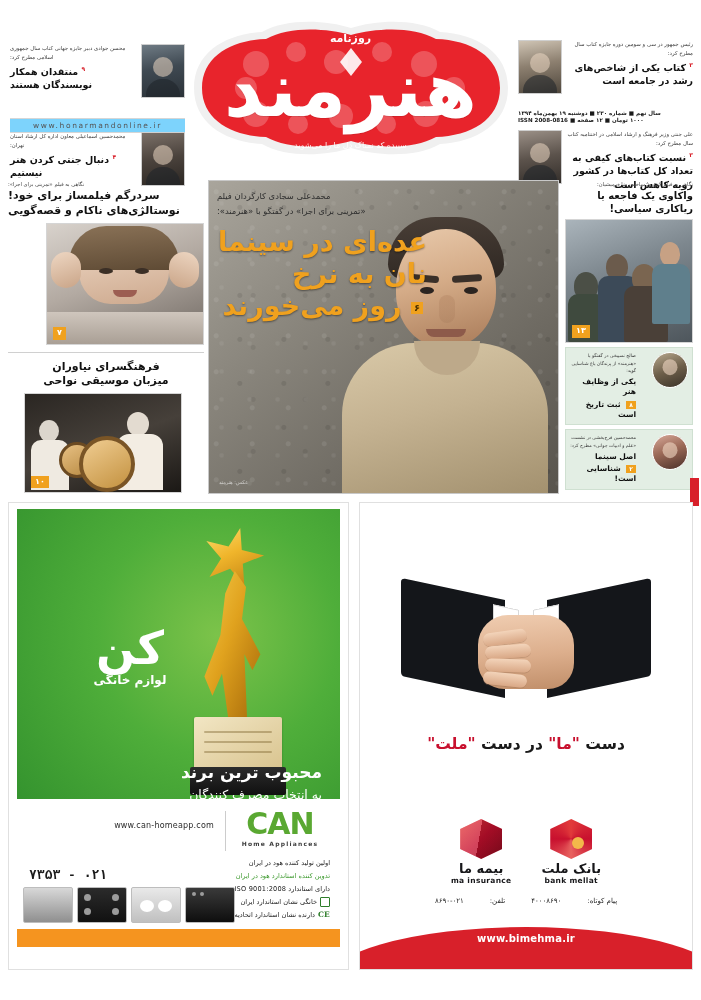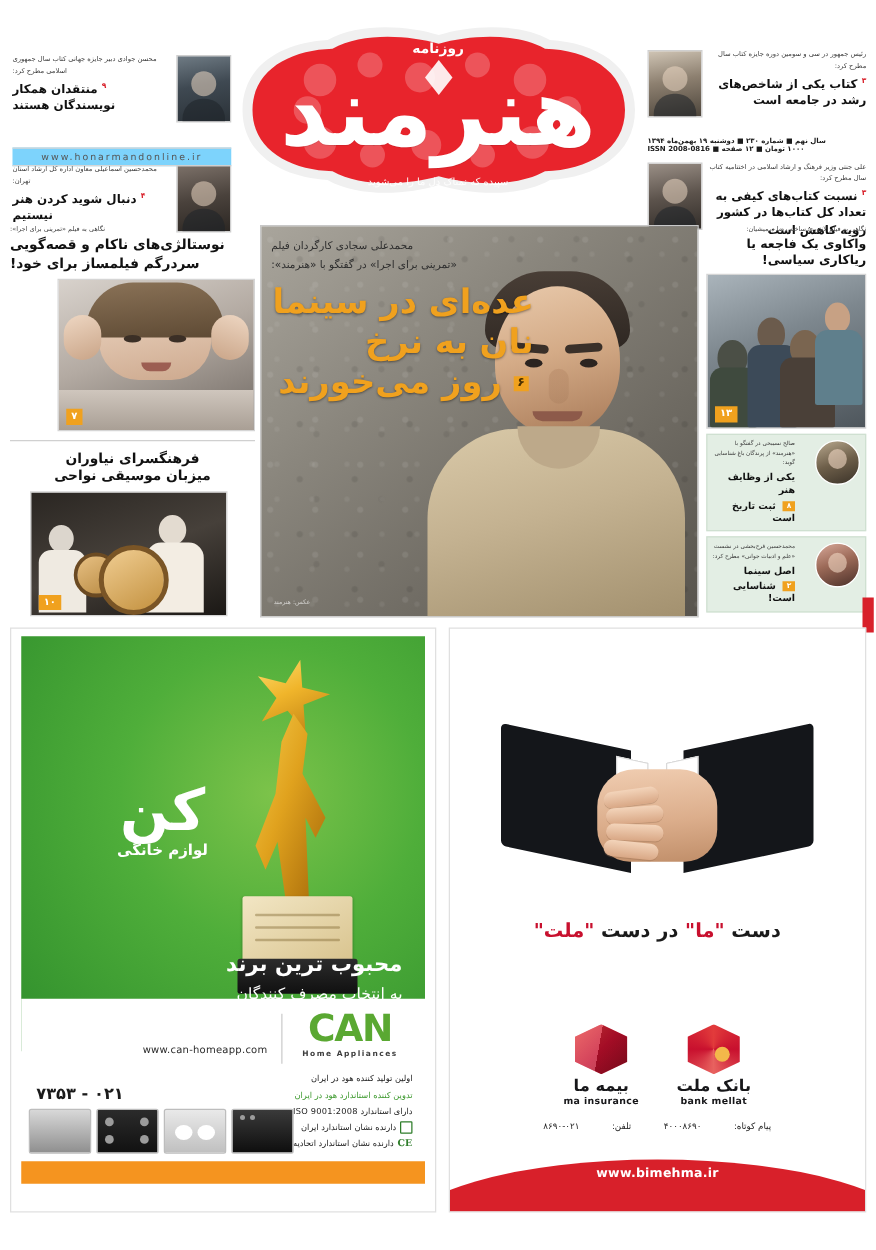--- a/index.html
+++ b/index.html
@@ -346,21 +346,21 @@
   .can-white{
     position:absolute;left:8px;right:8px;top:296px;height:130px;background:#fff;
   }
   .can-logo{
     position:absolute;right:12px;top:10px;width:96px;text-align:center;direction:ltr;
   }
   .can-logo-word{font-size:30px;font-weight:bold;color:#5aa832;letter-spacing:-1px;line-height:1;}
   .can-logo-sub{font-size:6px;font-weight:bold;color:#3d3d3d;letter-spacing:1.2px;margin-top:1px;}
   .can-divider{position:absolute;right:114px;top:12px;width:1px;height:40px;background:#cccccc;}
   .can-site{
-    position:absolute;right:126px;top:36px;font-size:8px;color:#2b2b2b;direction:ltr;letter-spacing:.2px;margin-left:20px;
+    position:absolute;right:126px;top:22px;font-size:8px;color:#2b2b2b;direction:ltr;letter-spacing:.2px;margin-left:20px;
   }
   .can-facts{
     position:absolute;right:10px;top:58px;width:214px;text-align:right;direction:rtl;
   }
   .fact{font-size:6.6px;color:#222;line-height:1.95;letter-spacing:.2px;}
   .fact.green{color:#3e9a2f;}
   .ce{
     display:inline-block;font-size:7.5px;font-weight:bold;color:#2e7d2a;
     font-family:"DejaVu Serif","Liberation Serif",serif;margin-left:3px;
   }
@@ -371,21 +371,21 @@
   .products{
     position:absolute;left:6px;bottom:6px;display:flex;gap:4px;direction:ltr;
   }
   .prod{width:48px;height:34px;border:1px solid #bdbdbd;background:#f2f2f2;position:relative;border-radius:2px;}
   .prod.hood{background:linear-gradient(180deg,#d8d8d8,#8f8f8f);}
   .prod.hob{background:linear-gradient(180deg,#2b2b2b,#111);}
   .prod.sink{background:linear-gradient(180deg,#e9e9e9,#c0c0c0);}
   .prod.oven{background:linear-gradient(180deg,#3a3a3a,#0e0e0e);}
   .prod .knob{position:absolute;width:7px;height:7px;border-radius:50%;background:#9c9c9c;}
   .can-phone{
-    position:absolute;left:12px;bottom:46px;font-size:13px;font-weight:bold;color:#1a1a1a;direction:rtl;
+    position:absolute;left:12px;bottom:46px;font-size:13px;font-weight:bold;color:#1a1a1a;direction:rtl;font-family:Liberation Mono, monospace;
   }
   .can-orange{
     position:absolute;left:8px;right:8px;top:426px;height:18px;background:#f5941f;
   }
 
   
   .red-tab{position:absolute;right:2px;top:478px;width:9px;height:28px;background:#d8202a;}
 </style>
 </head>
 <body>
@@ -409,21 +409,21 @@
 
     <div class="site-url">www.honarmandonline.ir</div>
 
     <div class="top-box left" style="top:132px;">
       <div class="tb-inner">
         <div class="tb-photo p2"></div>
         <div class="tb-text">
           <div class="tb-kicker">محمدحسین اسماعیلی معاون اداره کل ارشاد استان تهران:</div>
           <div class="tb-title">
             <span class="tb-num">۴</span>
-            <span>دنبال شوید کردن هنر نیستیم</span>
+            <span>دنبال جنتی کردن هنر نیستیم</span>
           </div>
         </div>
       </div>
     </div>
 
     <div class="logo-wrap">
       <svg class="logo-burst" viewBox="0 0 330 140" preserveAspectRatio="none">
         <g fill="#f0f0f0">
           <path d="M8 70 C8 34 40 16 76 14 C100 0 140 2 165 10 C190 2 230 0 254 14 C290 16 322 34 322 70 C322 106 290 124 254 126 C230 140 190 138 165 130 C140 138 100 140 76 126 C40 124 8 106 8 70 Z"></path>
         </g>
@@ -557,22 +557,22 @@
             </span>
           </div>
         </div>
         <div class="hero-sig">عکس: هنرمند</div>
       </div>
     </div>
 
     <div class="rail-left">
       <div>
         <div class="rail-kicker" style="text-align:left;">نگاهی به فیلم «تمرینی برای اجرا»:</div>
+        <div class="rail-title" style="text-align:left;">سردرگم فیلمساز برای خود!</div>
         <div class="rail-title" style="text-align:left;">نوستالژی‌های ناکام و قصه‌گویی</div>
-        <div class="rail-title" style="text-align:left;">سردرگم فیلمساز برای خود!</div>
         <div class="photo ph-woman" style="margin-top:4px;width:156px;">
           <div style="position:absolute;left:32px;top:10px;width:90px;height:70px;border-radius:48px 48px 40px 40px;background:linear-gradient(170deg,#efd9c6,#cda98e);"></div>
           <div style="position:absolute;left:22px;top:2px;width:110px;height:44px;border-radius:56px 56px 10px 10px;background:linear-gradient(175deg,#8a7257,#5e4a34);"></div>
           <div style="position:absolute;left:52px;top:44px;width:14px;height:6px;border-radius:50%;background:#3b2f26;"></div>
           <div style="position:absolute;left:88px;top:44px;width:14px;height:6px;border-radius:50%;background:#3b2f26;"></div>
           <div style="position:absolute;left:66px;top:66px;width:24px;height:7px;border-radius:0 0 14px 14px;background:#9c5e52;"></div>
           <div style="position:absolute;left:4px;top:28px;width:30px;height:36px;border-radius:16px;background:linear-gradient(160deg,#eed7c3,#c9a487);"></div>
           <div style="position:absolute;right:4px;top:28px;width:30px;height:36px;border-radius:16px;background:linear-gradient(200deg,#eed7c3,#c9a487);"></div>
           <div style="position:absolute;left:0;bottom:0;width:100%;height:32px;background:linear-gradient(180deg,#cfc6bd,#a99f95);"></div>
           <span class="pg-badge badge7">۷</span>
@@ -676,21 +676,21 @@
         <div class="can-logo">
           <div class="can-logo-word">CAN</div>
           <div class="can-logo-sub">Home Appliances</div>
         </div>
         <div class="can-divider"></div>
         <div class="can-site">www.can-homeapp.com</div>
         <div class="can-facts">
           <div class="fact">اولین تولید کننده هود در ایران</div>
           <div class="fact green">تدوین کننده استاندارد هود در ایران</div>
           <div class="fact">دارای استاندارد  ISO 9001:2008</div>
-          <div class="fact"><span class="iran-mark"></span><span>دارنده نشان استاندارد ایران</span></div>
+          <div class="fact"><span class="iran-mark"></span><span>خانگی نشان استاندارد ایران</span></div>
           <div class="fact"><span class="ce">CE</span><span>دارنده نشان استاندارد اتحادیه اروپا</span></div>
         </div>
         <div class="can-phone">۰۲۱ - ۷۳۵۳</div>
         <div class="products">
           <div class="prod hood"></div>
           <div class="prod hob">
             <span class="knob" style="left:6px;top:6px;"></span>
               <span class="knob" style="left:34px;top:6px;"></span>
             <span class="knob" style="left:6px;top:20px;"></span>
               <span class="knob" style="left:34px;top:20px;"></span>

